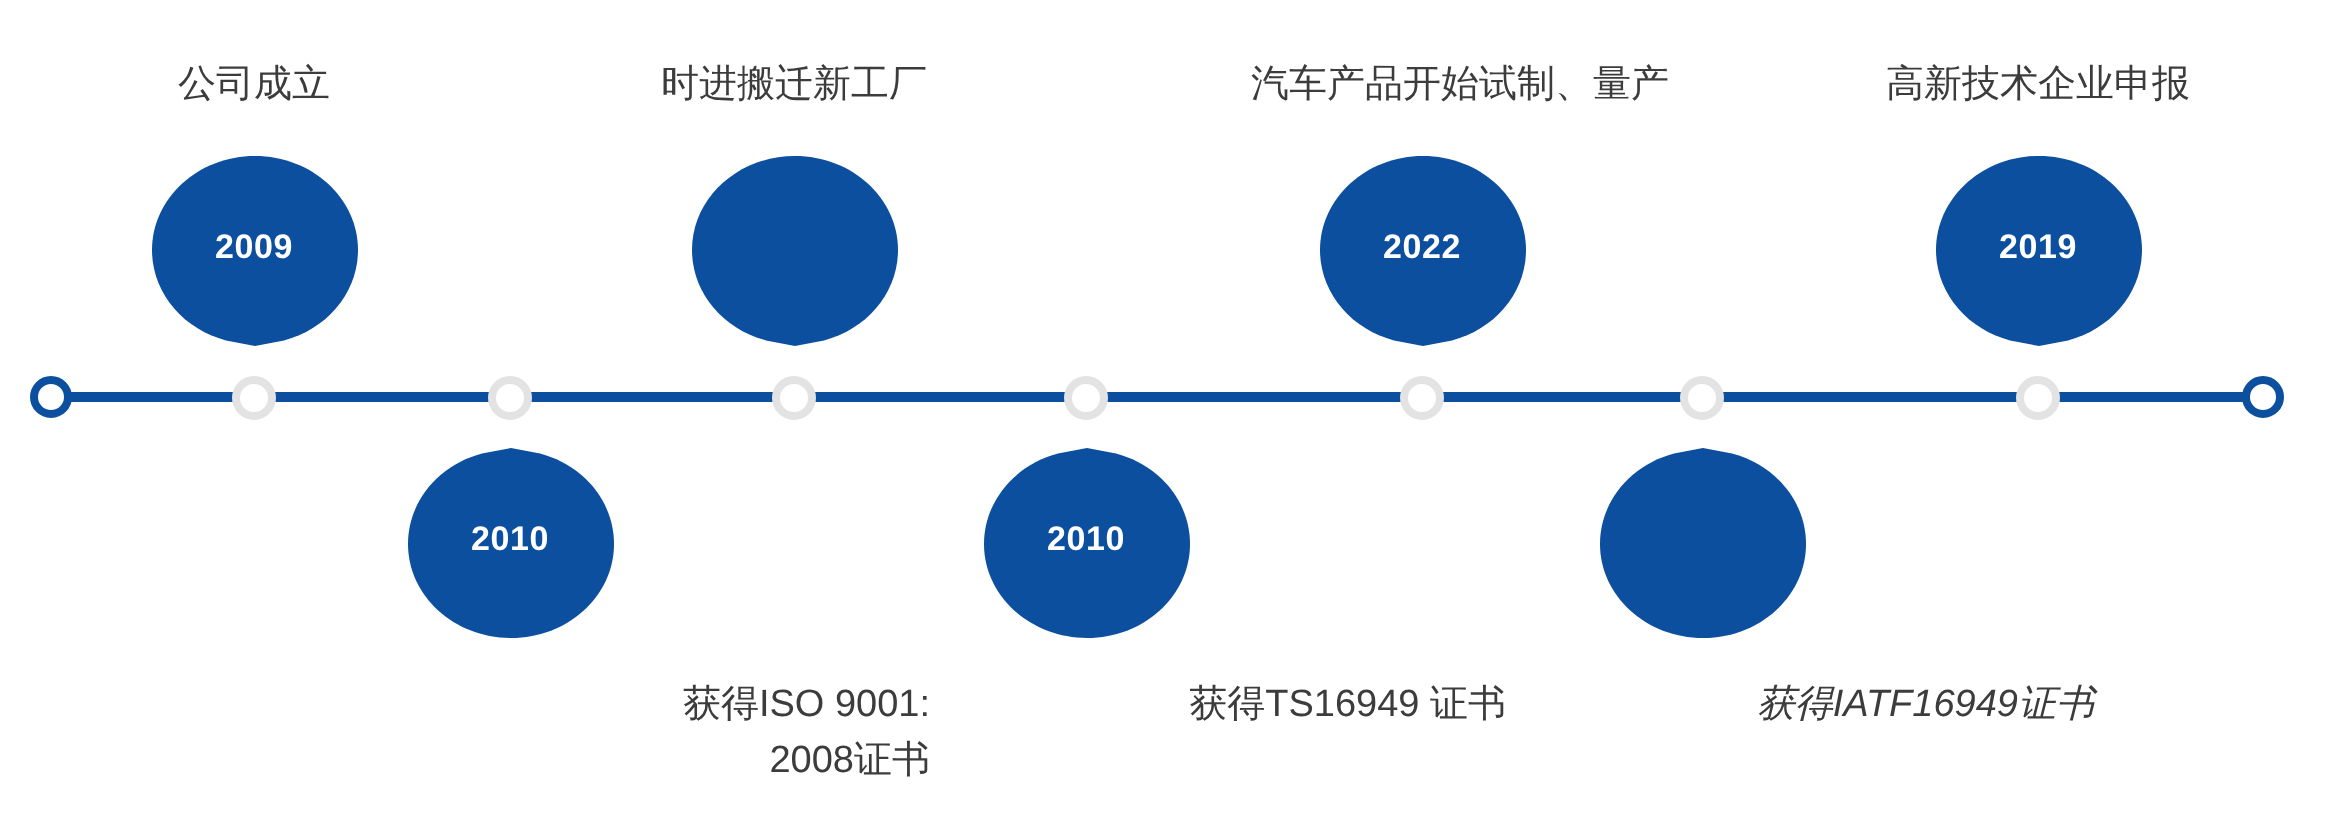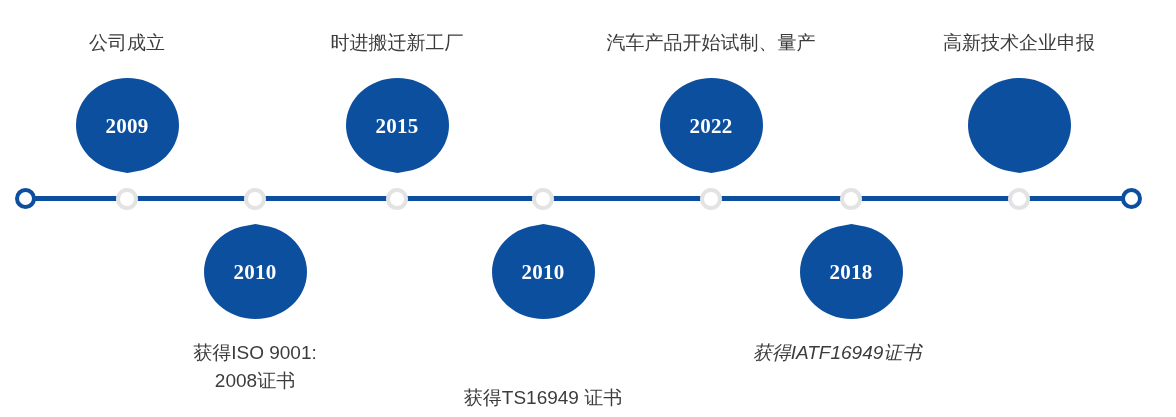--- a/index.html
+++ b/index.html
@@ -58,24 +58,24 @@
     height: 95px;
     margin-left: -51.5px;
   }
   .pin svg { display: block; width: 103px; height: 95px; }
   .pin .year {
     position: absolute;
     left: 0;
     width: 103px;
     text-align: center;
     color: #ffffff;
-    font-size: 21px;
+    font-size: 17px;
     font-weight: bold;
     letter-spacing: 0.3px;
-    font-family: Liberation Serif, serif;
+    font-family: Liberation Sans, sans-serif;
   }
   .pin.top    { top: 78px; }
   .pin.top .year    { top: 36px; }
   .pin.bottom { top: 224px; }
   .pin.bottom .year { top: 36px; }
 
   
   .caption {
     position: absolute;
     text-align: center;
@@ -87,20 +87,21 @@
   }
   .caption.top {
     top: 29px;
     width: 420px;
     margin-left: -210px;
   }
   .caption.bottom {
     top: 339px;
     width: 420px;
     margin-left: -210px;
+    text-align: right;
   }
 </style>
 </head>
 <body>
 
 <div id="timeline-root">
 
   <div class="axis-line"></div>
 
   <div id="axis-nodes">
@@ -128,45 +129,44 @@
           <path d="M51.5 95 C23.1 95 0 74.0 0 48.0 C0 26.5 15.6 8.4 37.0 2.8 L51.5 0 L66.0 2.8 C87.4 8.4 103 26.5 103 48.0 C103 74.0 79.9 95 51.5 95 Z" fill="#0b4f9e"></path>
         </svg>
         <div class="year">2010</div>
       </div>
       <div class="caption bottom" style="left: 255px;">获得ISO 9001:
 2008证书</div>
       <div class="pin top" style="left: 397px;">
         <svg viewBox="0 0 103 95">
           <path d="M51.5 0 C23.1 0 0 21.0 0 47.0 C0 68.5 15.6 86.6 37.0 92.2 L51.5 95 L66.0 92.2 C87.4 86.6 103 68.5 103 47.0 C103 21.0 79.9 0 51.5 0 Z" fill="#0b4f9e"></path>
         </svg>
-        <div class="year">2015</div>
       </div>
       <div class="caption top" style="left: 397px;">时进搬迁新工厂</div>
       <div class="pin bottom" style="left: 543px;">
         <svg viewBox="0 0 103 95">
           <path d="M51.5 95 C23.1 95 0 74.0 0 48.0 C0 26.5 15.6 8.4 37.0 2.8 L51.5 0 L66.0 2.8 C87.4 8.4 103 26.5 103 48.0 C103 74.0 79.9 95 51.5 95 Z" fill="#0b4f9e"></path>
         </svg>
         <div class="year">2010</div>
       </div>
-      <div class="caption bottom" style="left: 543px; margin-top: 45px;">获得TS16949 证书</div>
+      <div class="caption bottom" style="left: 543px;">获得TS16949 证书</div>
       <div class="pin top" style="left: 711px;">
         <svg viewBox="0 0 103 95">
           <path d="M51.5 0 C23.1 0 0 21.0 0 47.0 C0 68.5 15.6 86.6 37.0 92.2 L51.5 95 L66.0 92.2 C87.4 86.6 103 68.5 103 47.0 C103 21.0 79.9 0 51.5 0 Z" fill="#0b4f9e"></path>
         </svg>
         <div class="year">2022</div>
       </div>
-      <div class="caption top" style="left: 711px;">汽车产品开始试制、量产</div>
+      <div class="caption top" style="left: 730px;">汽车产品开始试制、量产</div>
       <div class="pin bottom" style="left: 851px;">
         <svg viewBox="0 0 103 95">
           <path d="M51.5 95 C23.1 95 0 74.0 0 48.0 C0 26.5 15.6 8.4 37.0 2.8 L51.5 0 L66.0 2.8 C87.4 8.4 103 26.5 103 48.0 C103 74.0 79.9 95 51.5 95 Z" fill="#0b4f9e"></path>
         </svg>
-        <div class="year">2018</div>
       </div>
       <div class="caption bottom" style="left: 837px; font-style: italic;">获得IATF16949证书</div>
       <div class="pin top" style="left: 1019px;">
         <svg viewBox="0 0 103 95">
           <path d="M51.5 0 C23.1 0 0 21.0 0 47.0 C0 68.5 15.6 86.6 37.0 92.2 L51.5 95 L66.0 92.2 C87.4 86.6 103 68.5 103 47.0 C103 21.0 79.9 0 51.5 0 Z" fill="#0b4f9e"></path>
         </svg>
+        <div class="year">2019</div>
       </div>
       <div class="caption top" style="left: 1019px;">高新技术企业申报</div>
     </div>
 
 </div>
 
 </body></html>

